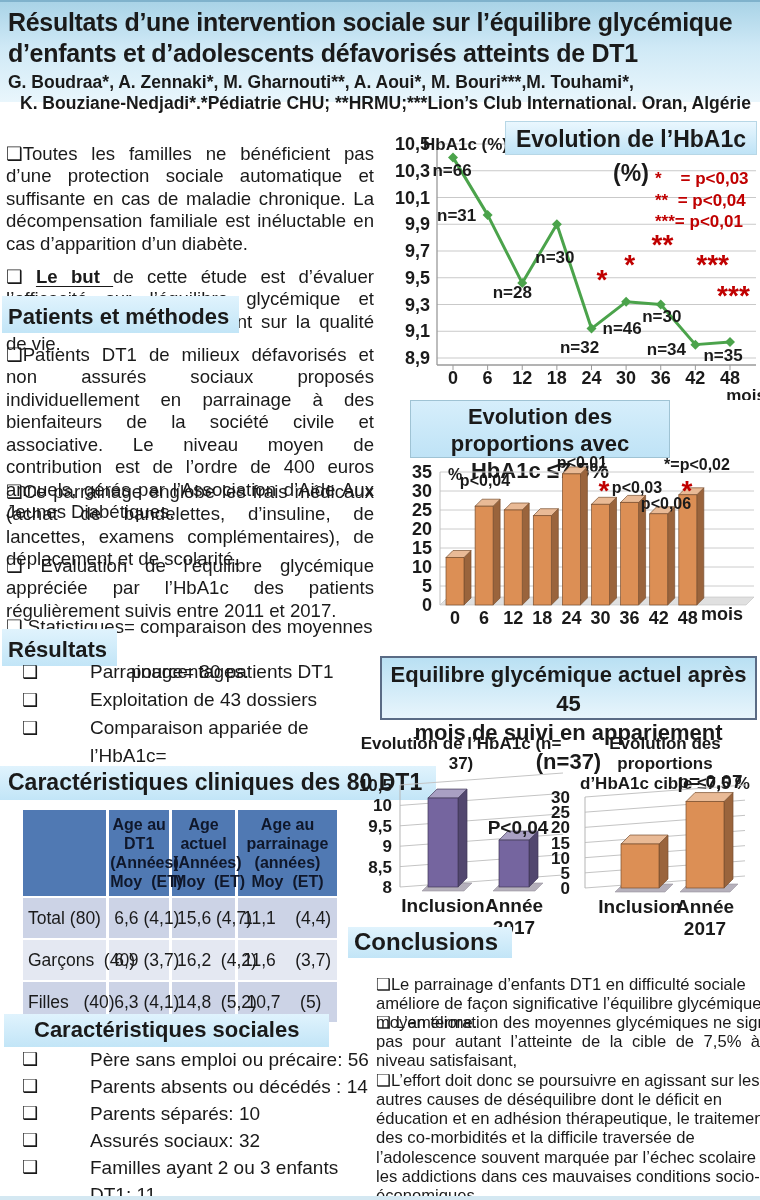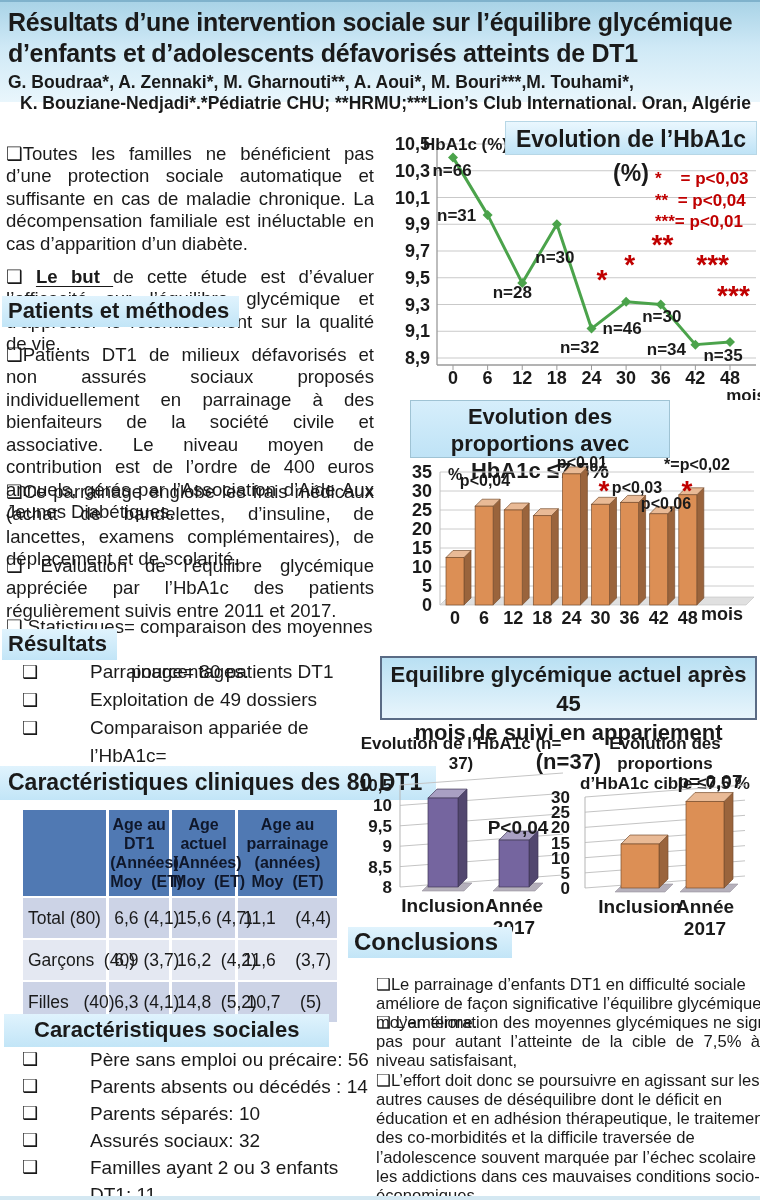--- a/index.html
+++ b/index.html
@@ -7,21 +7,21 @@
     font-family:"Liberation Sans",sans-serif;color:#1a1a1a;overflow:hidden;margin:0 auto;}
   
   .banner{position:absolute;left:0;top:0;width:760px;height:102px;box-sizing:border-box;
     background:linear-gradient(180deg,#a9d3e7 0%,#cfe9f6 45%,#e9f6fc 100%);
     border-top:2px solid #7fb2cc;padding:5px 6px 0 8px;}
   .t1{font-size:25px;font-weight:bold;line-height:31px;letter-spacing:-0.3px;}
   .t2{font-size:17.5px;font-weight:bold;line-height:21px;margin-top:3px;}
   .t2b{padding-left:12px;margin-top:0;}
   
   .sechead{position:absolute;display:inline-block;font-weight:bold;font-size:22px;
-    background:linear-gradient(180deg,#e0f3fd,#c2e5f7);padding:2px 10px 3px 6px;white-space:nowrap;}
+    background:linear-gradient(180deg,#e0f3fd,#c2e5f7);padding:8px 10px 3px 6px;white-space:nowrap;}
   .h-pm{left:2px;top:296px;}
   .h-res{left:2px;top:629px;}
   .h-cc{left:0px;top:766px;font-size:23px;padding:3px 14px 4px 8px;}
   .h-cs{left:4px;top:1014px;padding:3px 30px 4px 30px;}
   .h-conc{left:348px;top:927px;font-size:24px;padding:1px 14px 2px 6px;}
   
   .para{position:absolute;left:6px;width:368px;font-size:18.6px;line-height:22.5px;text-align:justify;}
   .p-intro1{top:124px;}
   .p-intro2{top:247px;}
   .p-m1{top:325px;}
@@ -96,21 +96,21 @@
   <p class="para p-m4"><span class="cbi">❑</span><span> Statistiques=  comparaison des moyennes et des</span><span class="line2">pourcentages.</span></p>
 
   <div class="sechead h-res">Résultats</div>
   <div class="blist l-res">
       <div class="brow">
         <span class="cb">❑</span>
         <span>Parrainage= 80 patients DT1</span>
       </div>
       <div class="brow">
         <span class="cb">❑</span>
-        <span>Exploitation de 49 dossiers</span>
+        <span>Exploitation de 43 dossiers</span>
       </div>
       <div class="brow">
         <span class="cb">❑</span>
         <span>Comparaison appariée de l’HbA1c=</span>
       </div>
       <div class="bcont">37 patients suivis</div>
     </div>
 
   <div class="sechead h-cc">Caractéristiques cliniques des 80 DT1</div>
 

